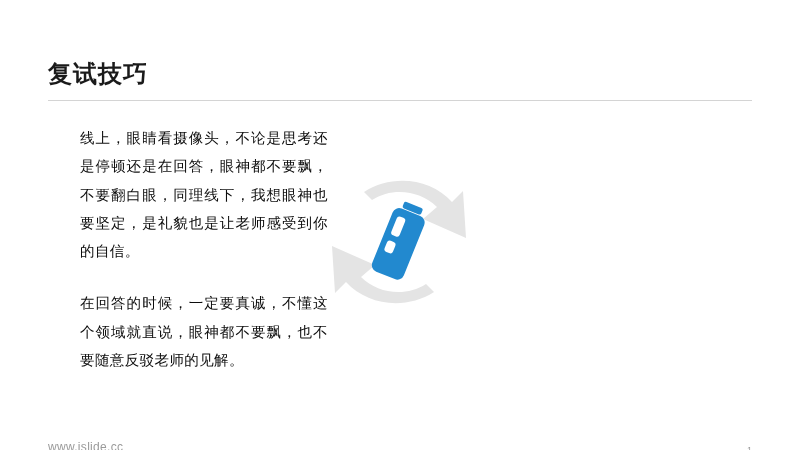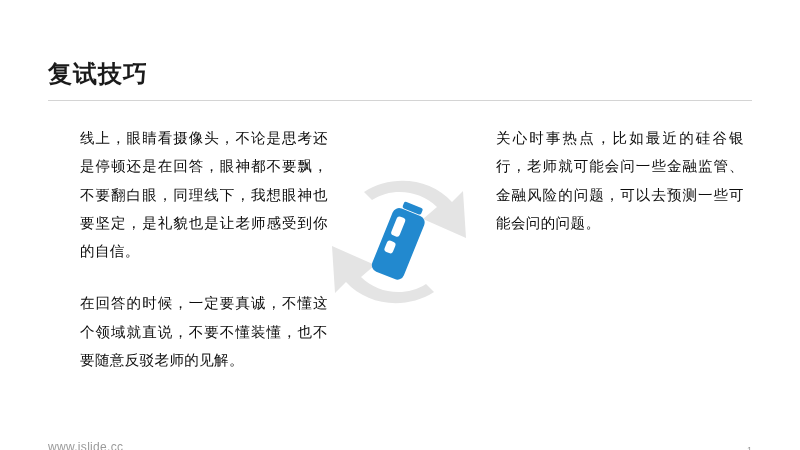--- a/index.html
+++ b/index.html
@@ -123,23 +123,22 @@
           <rect x="82" y="56" width="9" height="20" rx="3" fill="#ffffff"></rect>
           <rect x="82" y="82" width="9" height="12" rx="3" fill="#ffffff"></rect>
         </g>
       </g>
     </svg>
   </div>
 
   <div class="columns">
     <div class="col col-left">
       <p class="para">线上，眼睛看摄像头，不论是思考还是停顿还是在回答，眼神都不要飘，不要翻白眼，同理线下，我想眼神也要坚定，是礼貌也是让老师感受到你的自信。</p>
-      <p class="para">在回答的时候，一定要真诚，不懂这个领域就直说，不要不懂装懂，也不要随意反驳老师的见解。</p>
+      <p class="para">在回答的时候，一定要真诚，不懂这个领域就直说，眼神都不要飘，也不要随意反驳老师的见解。</p>
     </div>
     <div class="col col-right">
-      <p class="para">关心时事热点，比如最近的硅谷银行，老师就可能会问一些金融监管、金融风险的问题，可以去预测一些可能会问的问题。</p>
     </div>
   </div>
 
   <div class="footer-url">www.islide.cc</div>
   <div class="page-num">1</div>
 
 </div>
 
 </body></html>

